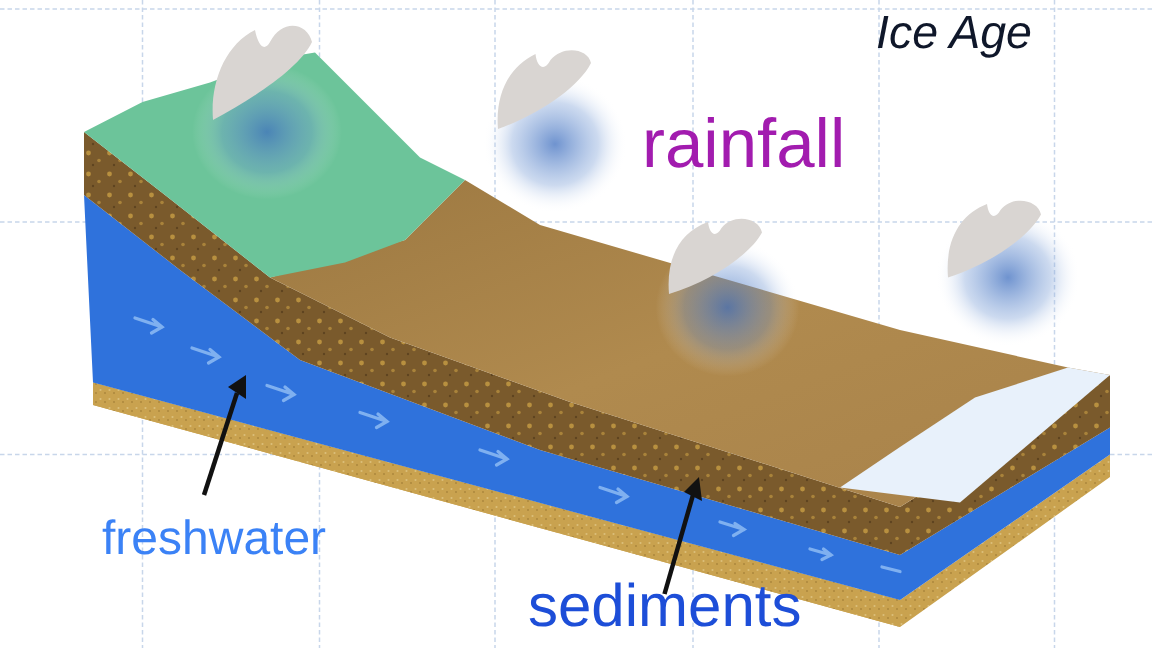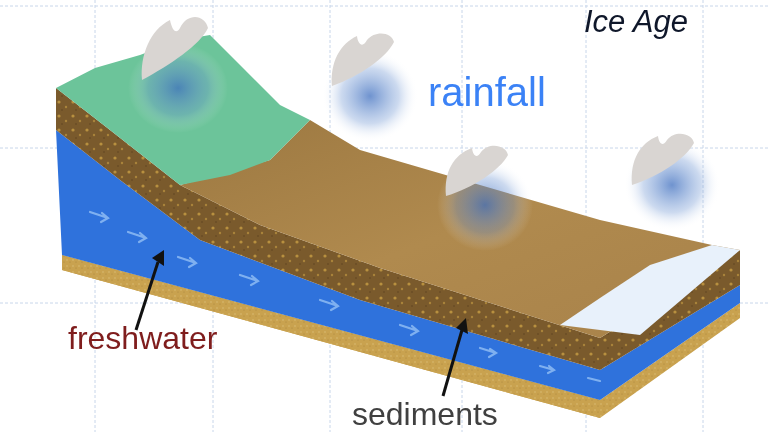--- a/index.html
+++ b/index.html
@@ -1,23 +1,23 @@
 <!DOCTYPE html>
 <html><head>
 <meta charset="utf-8">
 <style>
   html, body { margin:0; padding:0; background:#ffffff; }
   body { width:768px; height:432px; overflow:hidden; position:relative; font-family:"Liberation Sans", sans-serif; }
   .grid { position:absolute; inset:0; }
   .scene { position:absolute; left:0; top:0; width:768px; height:432px; }
   .label { position:absolute; white-space:nowrap; line-height:1; }
   .title { left:584px; top:6px; font-size:31px; font-style:italic; color:#0f172a; }
-  .rain-label { left:428px; top:72px; font-size:40px; color:#3b82f6; }
-  .fresh-label { left:68px; top:322px; font-size:32px; color:#7f1d1d; }
-  .sed-label { left:352px; top:398px; font-size:32px; color:#404040; }
+  .rain-label { left:428px; top:72px; font-size:46px; color:#a21caf; }
+  .fresh-label { left:68px; top:342px; font-size:32px; color:#3b82f6; }
+  .sed-label { left:352px; top:384px; font-size:40px; color:#1d4ed8; }
 </style>
 </head>
 <body>
 
 <svg class="grid" width="768" height="432" viewBox="0 0 768 432">
   <g stroke="#c8d6ea" stroke-width="1" stroke-dasharray="3,2">
     <line x1="95" y1="0" x2="95" y2="432"></line>
     <line x1="213" y1="0" x2="213" y2="432"></line>
     <line x1="330" y1="0" x2="330" y2="432"></line>
     <line x1="462" y1="0" x2="462" y2="432"></line>

